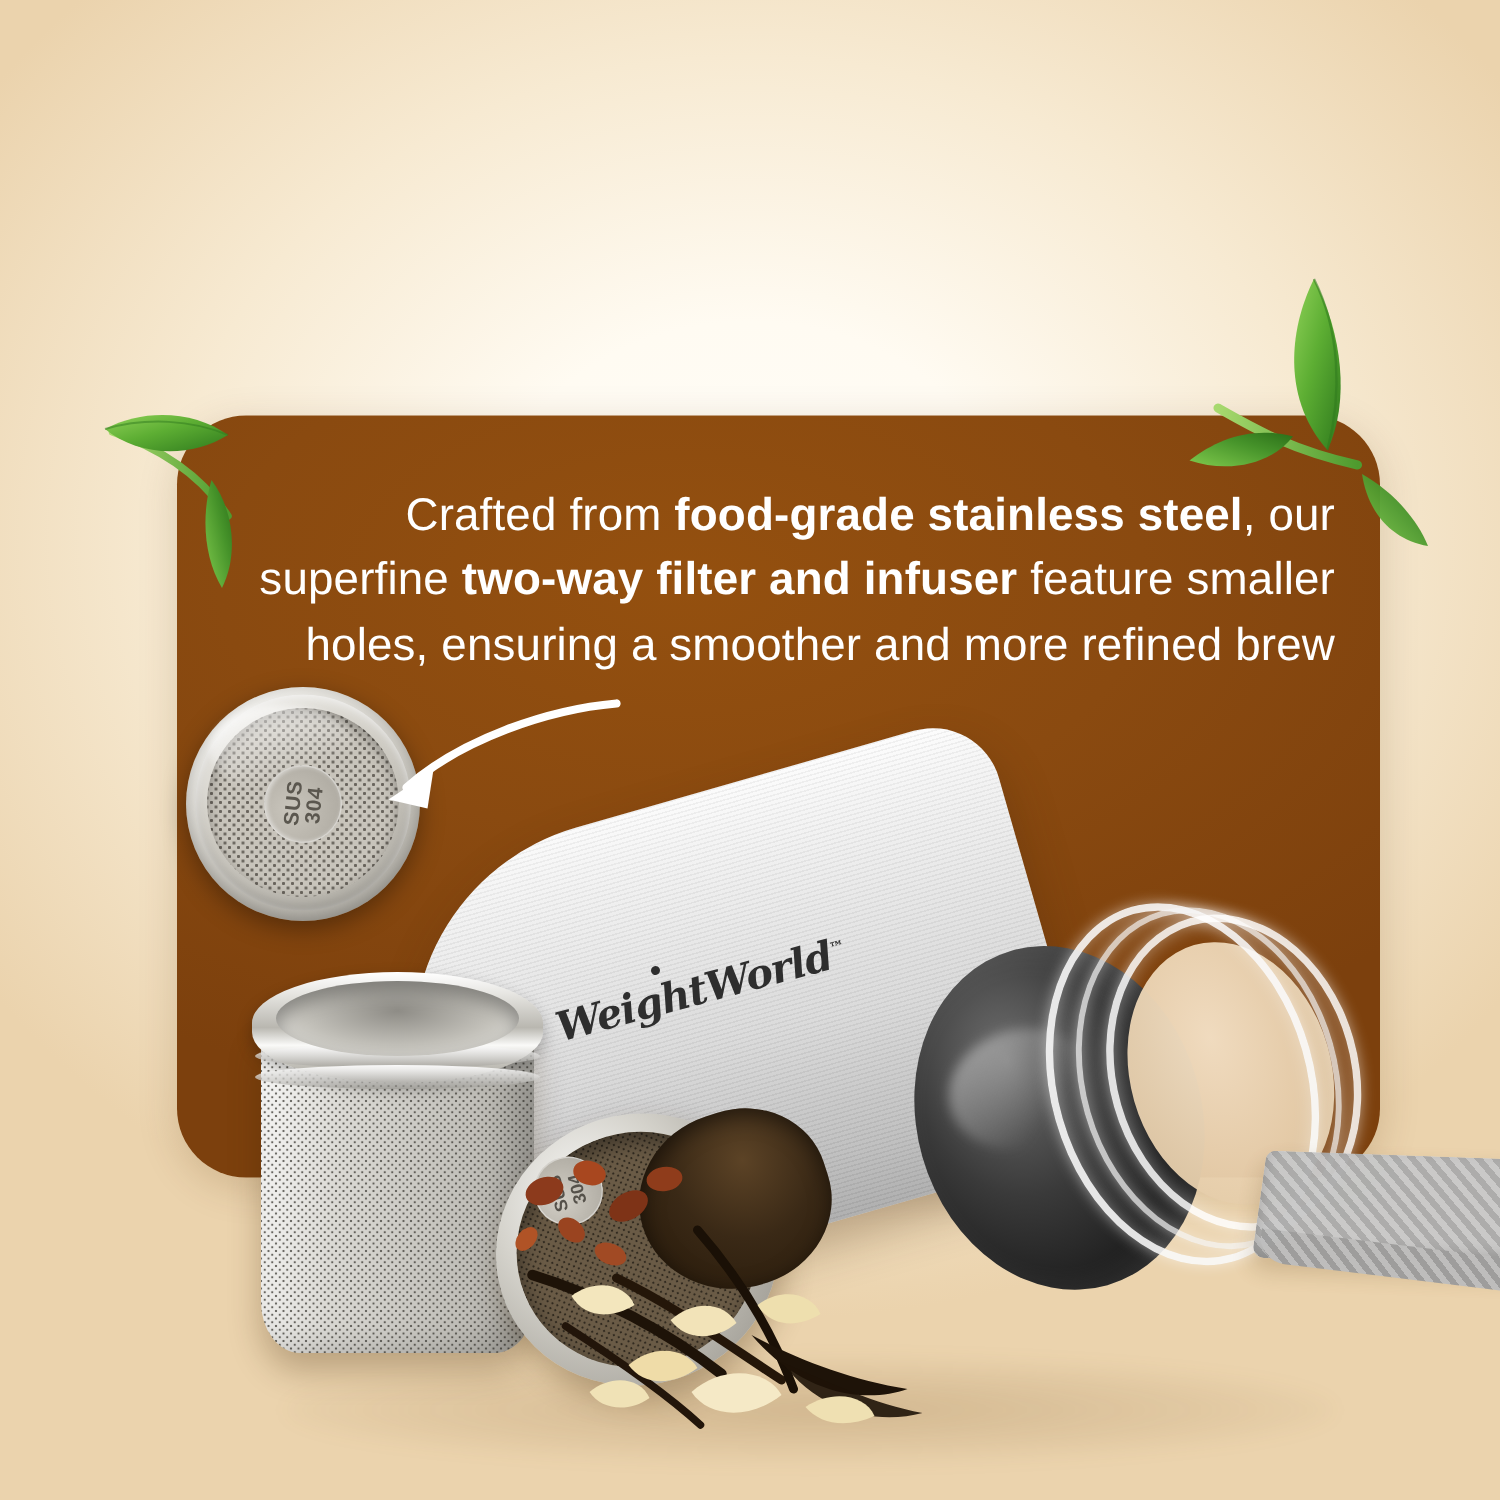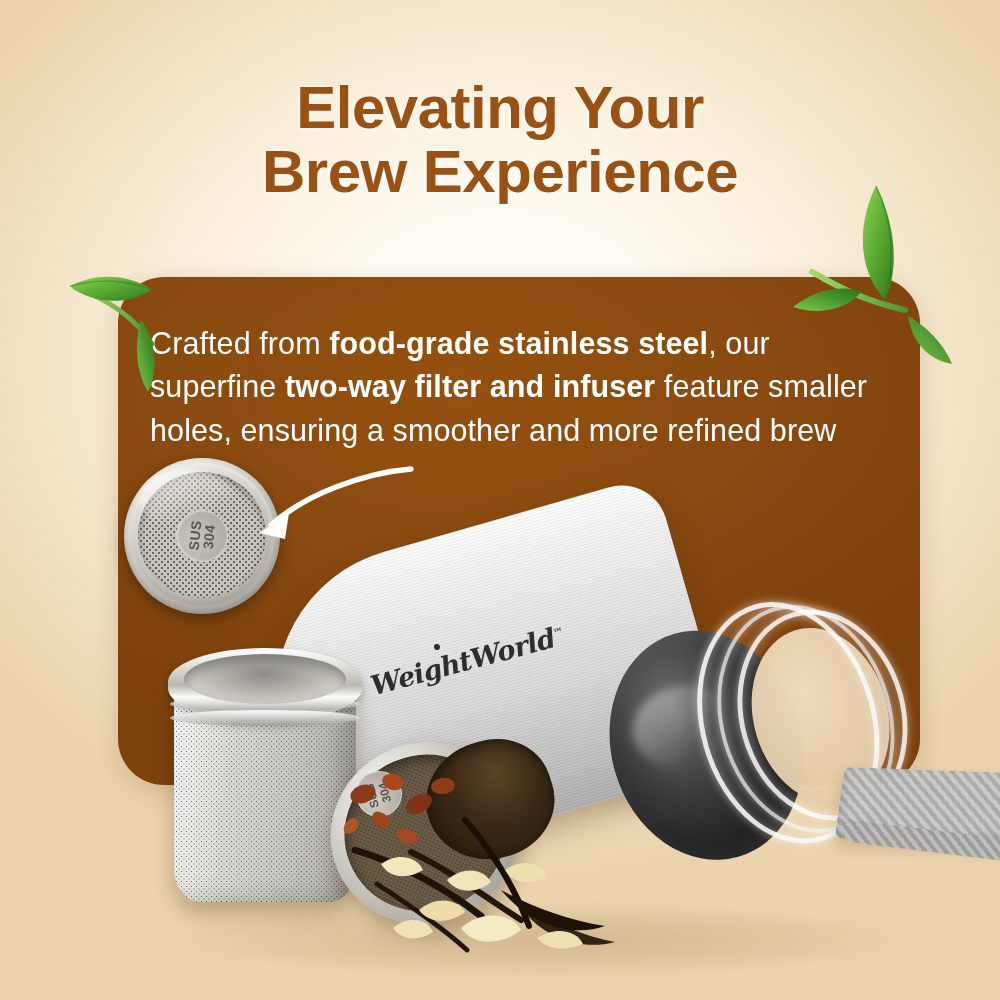--- a/index.html
+++ b/index.html
@@ -37,21 +37,21 @@
     position:absolute;
     left:118px; top:277px; width:802px; height:508px;
     background:
       radial-gradient(ellipse 80% 70% at 42% 22%, #94500F 0%, #8A4A10 48%, #7C400D 100%);
     border-radius:46px 46px 46px 46px;
     z-index:10;
     box-shadow:0 6px 26px rgba(90,48,8,.18);
   }
   .panel-copy {
     position:absolute; left:150px; top:322px; width:740px;
-    text-align:left; color:#FFFFFF;
+    text-align:right; color:#FFFFFF;
     font-size:30.5px; line-height:1.42;
     z-index:22;
     letter-spacing:.1px;
   }
   .panel-copy b { font-weight:800; }
 
   
   .leaf-layer { position:absolute; inset:0; z-index:26; pointer-events:none; }
 
   
@@ -266,24 +266,20 @@
     background:radial-gradient(ellipse, rgba(120,85,40,.22) 0%, rgba(120,85,40,.08) 55%, rgba(120,85,40,0) 78%);
     z-index:9;
     filter:blur(6px);
   }
 </style>
 </head>
 <body>
 
 <div id="stage">
 
-  <h1 class="heading">
-    <span>Elevating Your</span>
-    <span class="l2">Brew Experience</span>
-  </h1>
 
   <div class="leaf-layer">
     <svg width="1000" height="1000" viewBox="0 0 1000 1000">
       <defs>
         <linearGradient id="lf" x1="0" y1="0" x2="1" y2="1">
           <stop offset="0%" stop-color="#8FD158"></stop>
           <stop offset="45%" stop-color="#5DAE33"></stop>
           <stop offset="100%" stop-color="#2F7A1D"></stop>
         </linearGradient>
         <linearGradient id="lf2" x1="0" y1="1" x2="1" y2="0">

